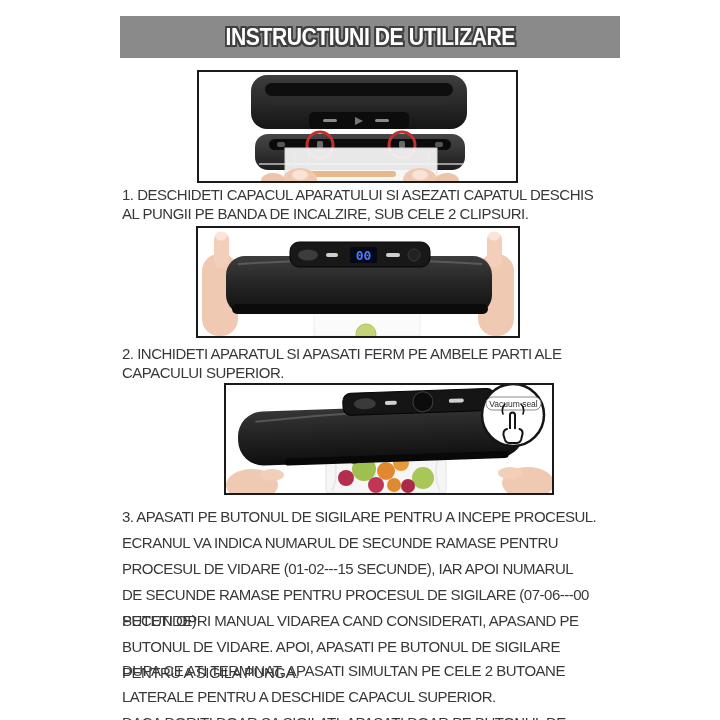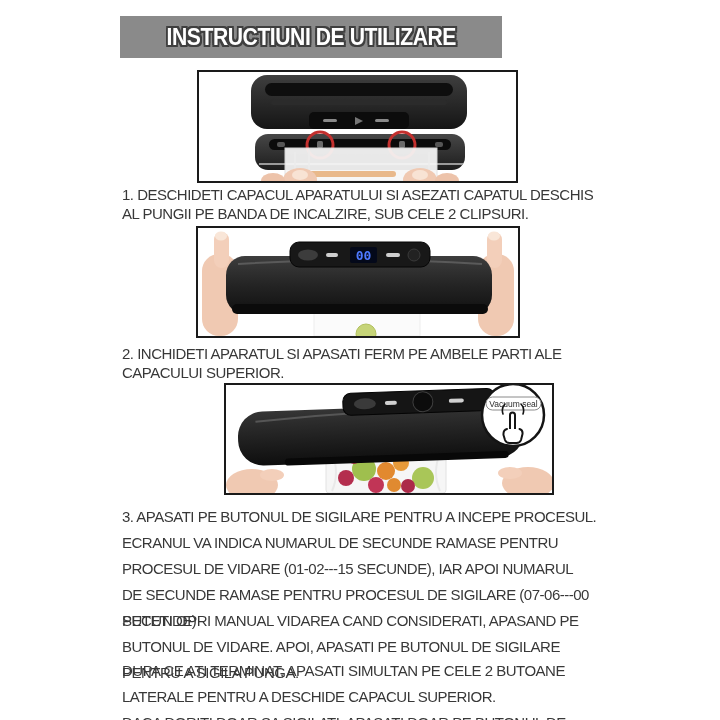--- a/index.html
+++ b/index.html
@@ -2,21 +2,21 @@
 <html><head>
 <meta charset="utf-8">
 <style>
   html,body{margin:0;padding:0;}
   body{
     width:720px;height:720px;position:relative;overflow:hidden;
     background:#ffffff;
     font-family:"Liberation Sans","DejaVu Sans",sans-serif;
   }
   .banner{
-    position:absolute;left:120px;top:16px;width:382px;height:42px;
+    position:absolute;left:120px;top:16px;width:500px;height:42px;
     background:#8a8a8a;display:flex;align-items:center;justify-content:center;
   }
   .banner-title{
     color:#ffffff;font-size:23px;font-weight:bold;letter-spacing:-0.5px;
     transform:scaleX(.92);white-space:nowrap;
     text-shadow:-2px -2px 0 #3f3f3f,2px -2px 0 #3f3f3f,-2px 2px 0 #3f3f3f,
                  2px 2px 0 #3f3f3f,0 2px 0 #3f3f3f,2px 0 0 #3f3f3f,
                  0 -2px 0 #3f3f3f,-2px 0 0 #3f3f3f;
   }
   .figure{

